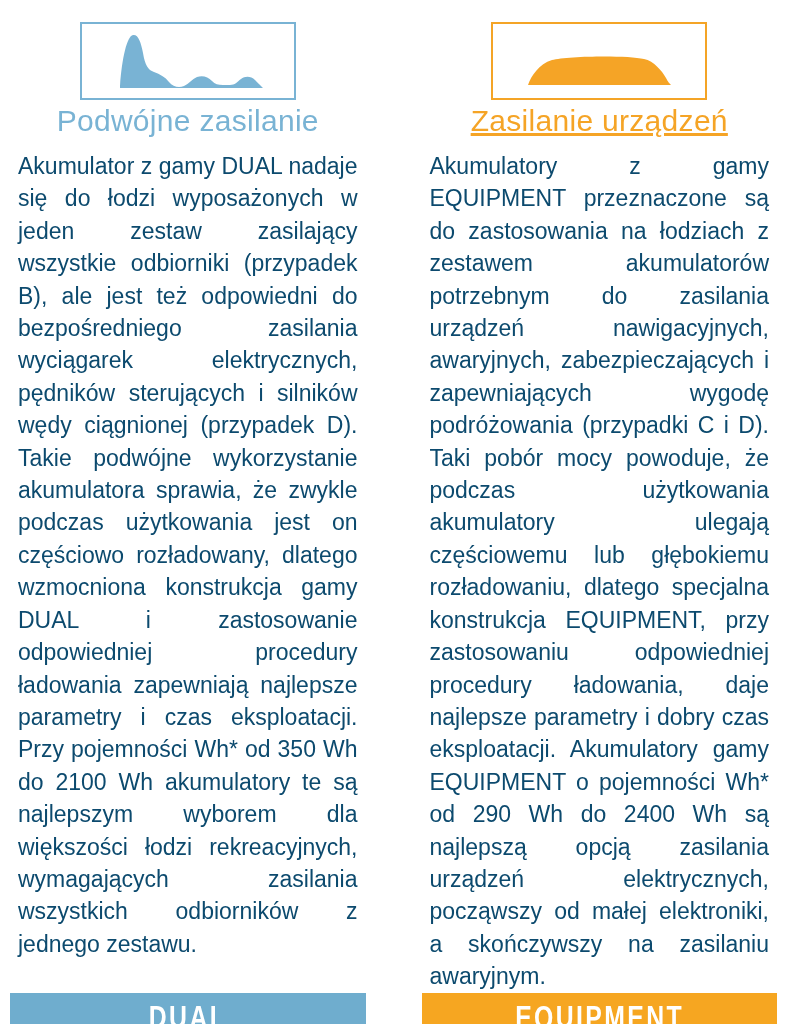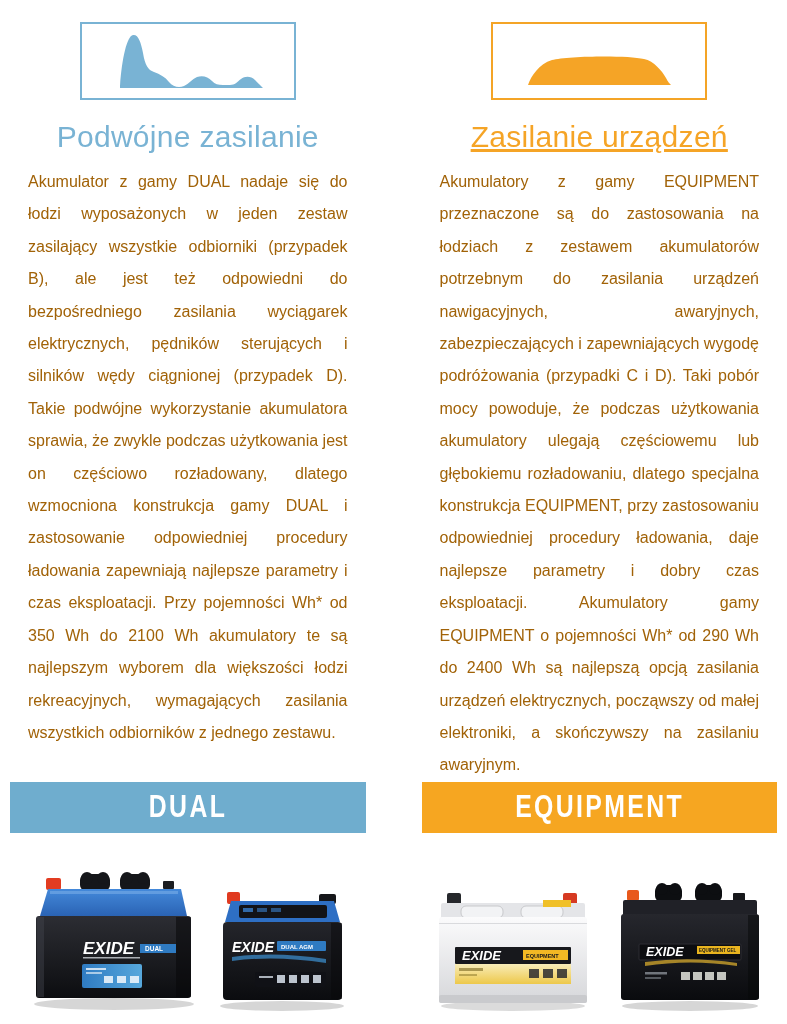--- a/index.html
+++ b/index.html
@@ -16,30 +16,30 @@
   .icon-box{
     width:212px;height:74px;border:2px solid;box-sizing:content-box;
     margin:22px auto 0;display:flex;align-items:center;justify-content:center;
     background:#fff;
   }
   .col-dual .icon-box{border-color:#79b3d4;}
   .col-equipment .icon-box{border-color:#f4a426;}
   .icon-box svg{width:208px;height:70px;display:block;}
 
   .heading{
-    margin:20px 0 0;text-align:center;
+    margin:4px 0 0;text-align:center;
     font-size:30px;font-weight:400;letter-spacing:0.3px;line-height:34px;
   }
   .col-dual .heading{color:#79b3d4;}
   .col-equipment .heading{color:#f5a426;text-decoration:underline;}
 
   .body-text{
-    margin:12px 18px 0;flex:1 1 auto;
-    font-size:16px;line-height:32.4px;
-    text-align:justify;color:#a16207;
+    margin:12px 8px 0;flex:1 1 auto;
+    font-size:23px;line-height:32.4px;
+    text-align:justify;color:#0c4a6e;
   }
 
   .banner{
     height:51px;flex:0 0 auto;
     display:flex;align-items:center;justify-content:center;
     color:#ffffff;font-size:31px;font-weight:700;
   }
   .banner-inner{display:inline-block;transform:scaleX(0.8);letter-spacing:3px;white-space:nowrap;}
   .col-dual .banner{background:#6fadce;}
   .col-equipment .banner{background:#f6a621;}

